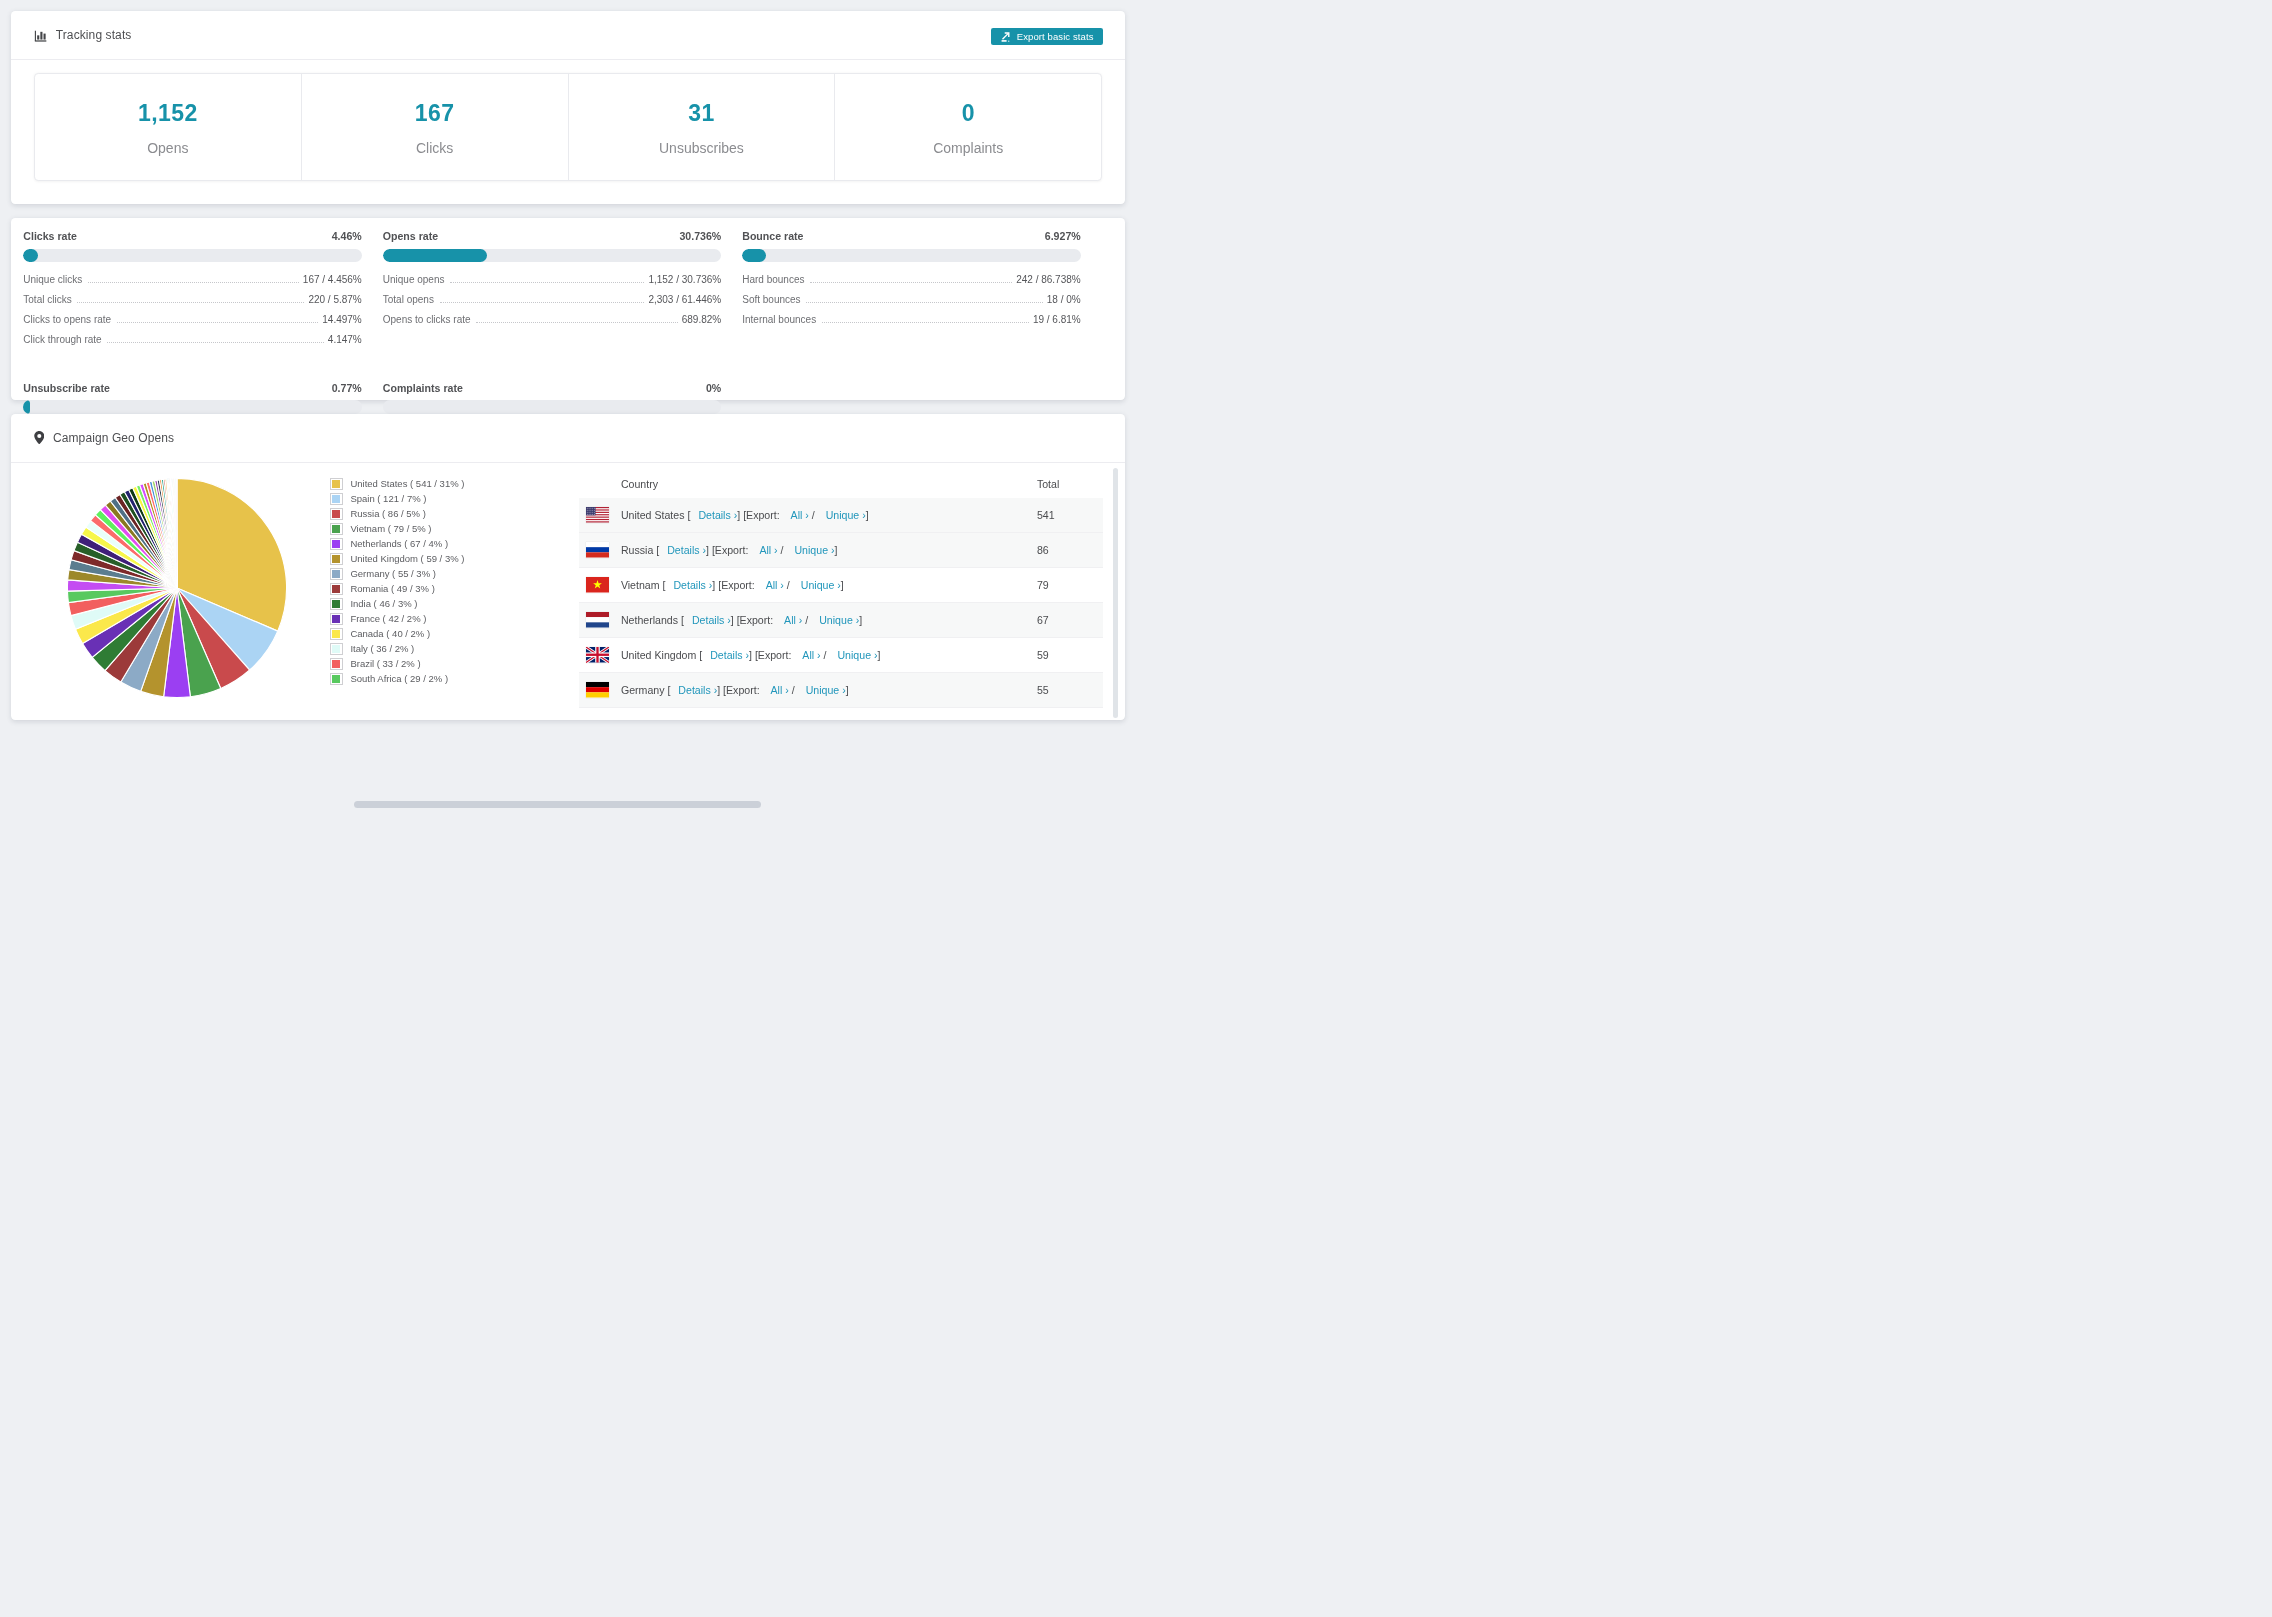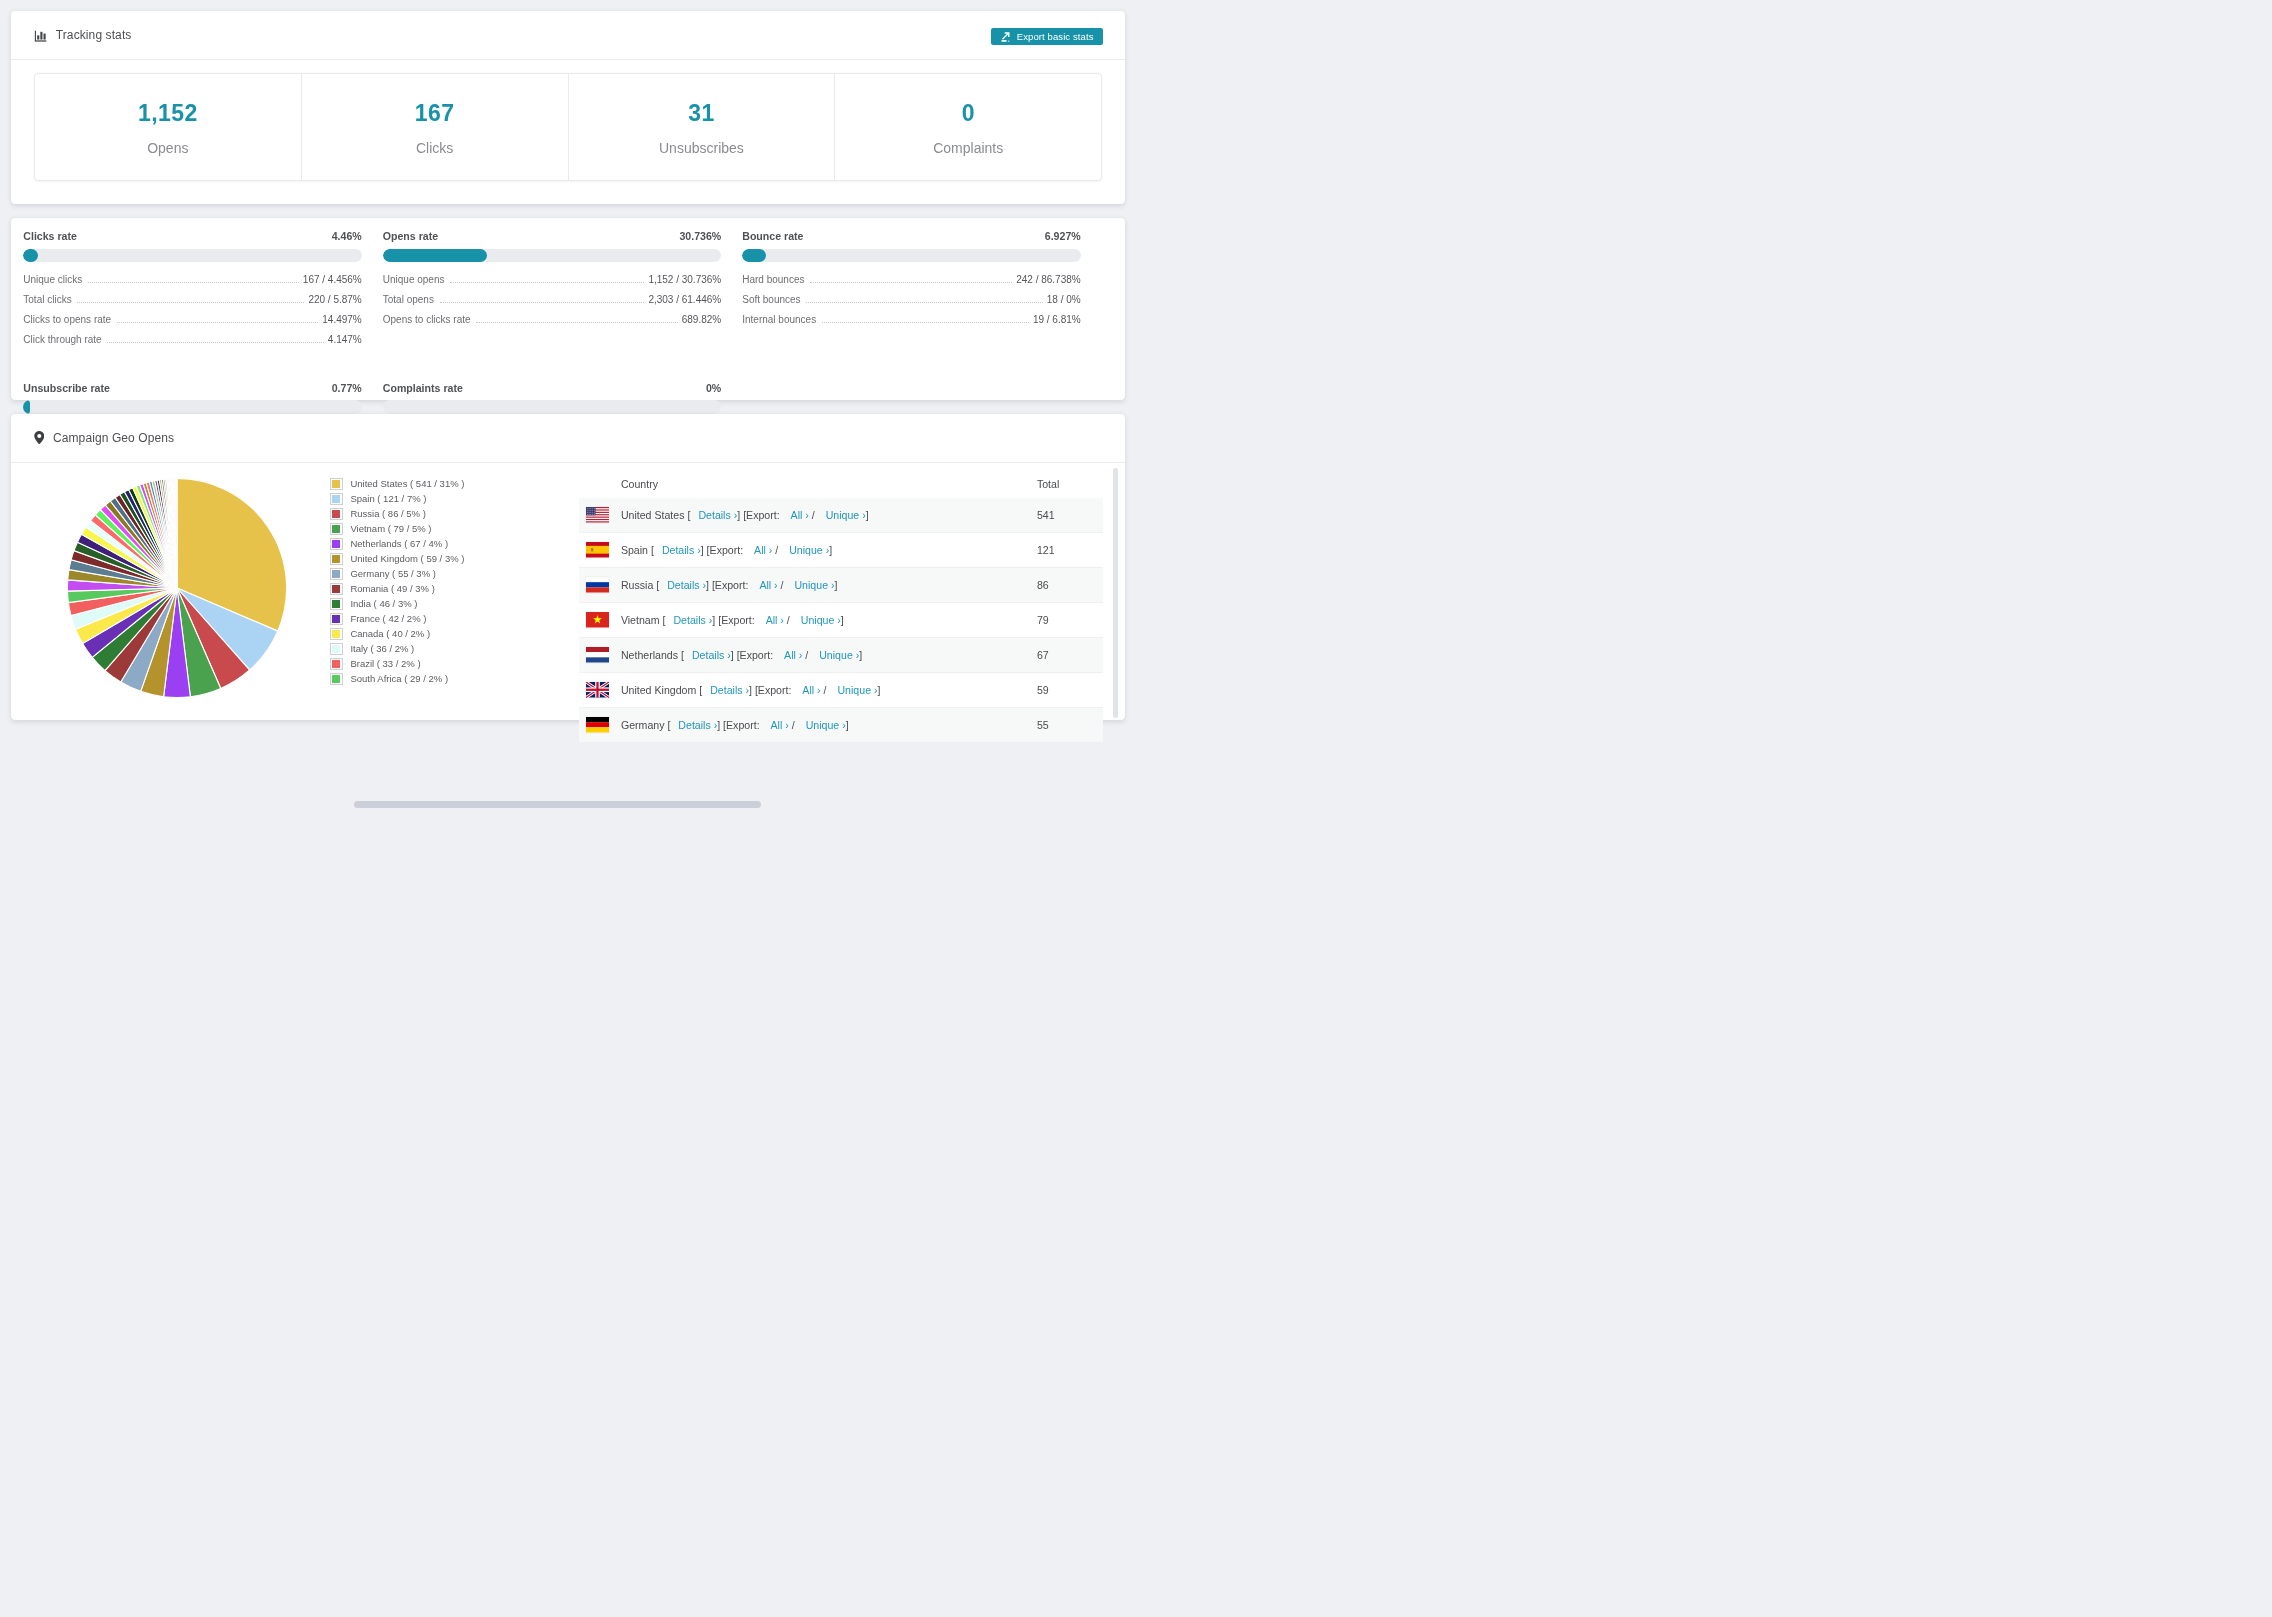--- a/index.html
+++ b/index.html
@@ -430,31 +430,20 @@
               <circle cx="1.6" cy="9.3" r="0.55" fill="#fff"></circle>
               <circle cx="4.0" cy="9.3" r="0.55" fill="#fff"></circle>
               <circle cx="6.4" cy="9.3" r="0.55" fill="#fff"></circle>
               <circle cx="8.8" cy="9.3" r="0.55" fill="#fff"></circle>
               <circle cx="11.2" cy="9.3" r="0.55" fill="#fff"></circle>
             </svg>
           </span>
           <span class="cinfo"><span>United States [</span><a href="#">Details ›</a><span>] [Export: </span><a href="#">All ›</a><span> / </span><a href="#">Unique ›</a><span>]</span></span>
           <span class="total">541</span>
         </div>
-        <div class="gt-row">
-          <span class="flag">
-            <svg width="23" height="15.5" viewBox="0 0 30 20" preserveAspectRatio="none">
-              <rect width="30" height="20" fill="#c60b1e"></rect>
-              <rect y="5" width="30" height="10" fill="#ffc400"></rect>
-              <rect x="6.5" y="7.8" width="3" height="4.4" fill="#ad7b2c"></rect>
-            </svg>
-          </span>
-          <span class="cinfo"><span>Spain [</span><a href="#">Details ›</a><span>] [Export: </span><a href="#">All ›</a><span> / </span><a href="#">Unique ›</a><span>]</span></span>
-          <span class="total">121</span>
-        </div>
         <div class="gt-row striped">
           <span class="flag">
             <svg width="23" height="15.5" viewBox="0 0 30 20" preserveAspectRatio="none">
               <rect width="30" height="6.67" fill="#fff"></rect>
               <rect y="6.67" width="30" height="6.67" fill="#0039a6"></rect>
               <rect y="13.33" width="30" height="6.67" fill="#d52b1e"></rect>
             </svg>
           </span>
           <span class="cinfo"><span>Russia [</span><a href="#">Details ›</a><span>] [Export: </span><a href="#">All ›</a><span> / </span><a href="#">Unique ›</a><span>]</span></span>
           <span class="total">86</span>

